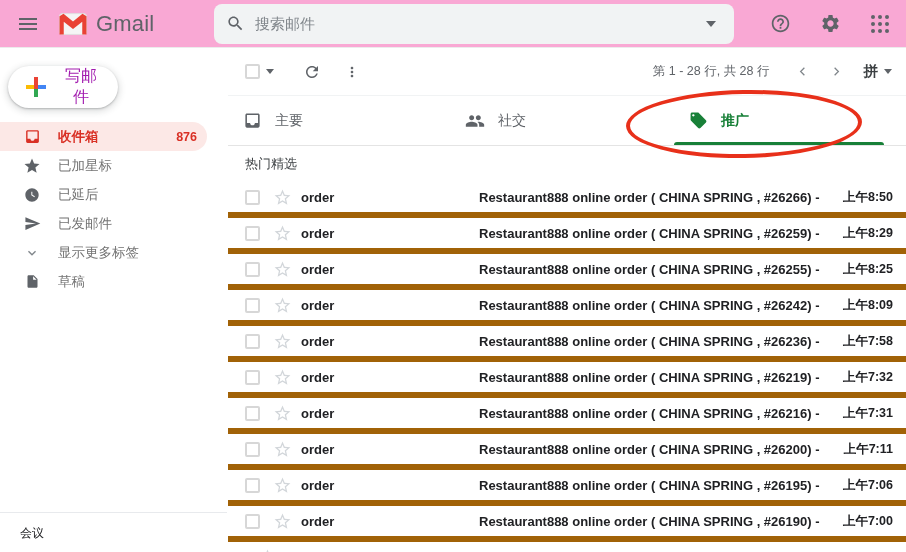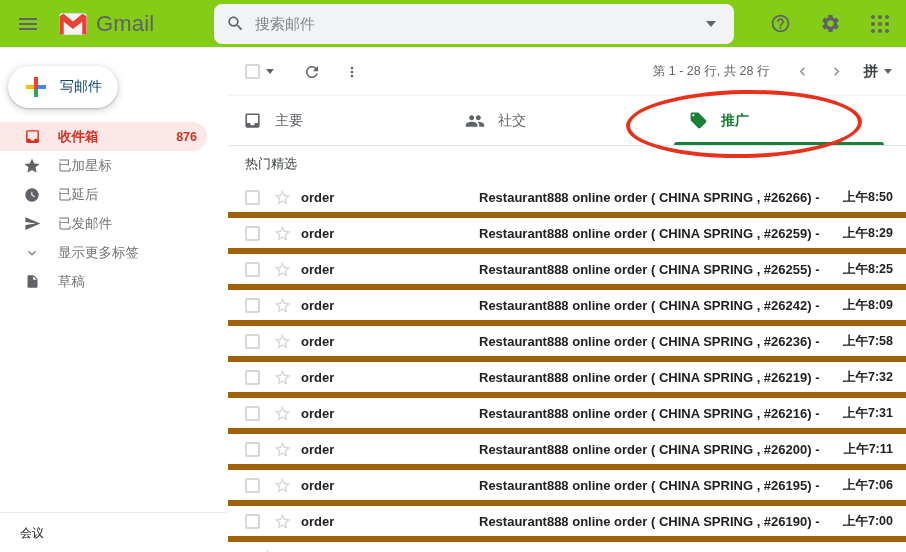--- a/index.html
+++ b/index.html
@@ -1,42 +1,42 @@
 <!DOCTYPE html>
 <html><head>
 <meta charset="utf-8">
 <style>
   * { margin:0; padding:0; box-sizing:border-box; }
   html,body { width:906px; height:552px; overflow:hidden; background:#fff;
     font-family:"Liberation Sans","DejaVu Sans",sans-serif; color:#202124; }
   .app { width:906px; height:552px; display:flex; flex-direction:column; overflow:hidden; }
 
   
-  header { height:48px; flex:0 0 48px; display:flex; align-items:center; border-bottom:1px solid #ececec; background:#84cc16; }
+  header { height:48px; flex:0 0 48px; display:flex; align-items:center; border-bottom:1px solid #ececec; background:#f9a8d4; }
   .hamburger { width:40px; height:40px; margin-left:8px; border:none; background:transparent; display:flex; align-items:center; justify-content:center; flex-direction:column; gap:3px; cursor:pointer; }
   .hamburger span { display:block; width:18px; height:2px; background:#5f6368; }
   .logo { display:flex; align-items:center; gap:8px; margin-left:10px; width:156px; }
   .logo-text { font-size:22px; color:#5f6368; letter-spacing:.2px; }
   .search-bar { width:520px; height:40px; background:#f1f3f4; border-radius:8px; display:flex; align-items:center; padding:0 12px; }
   .search-bar input { flex:1; border:none; background:transparent; outline:none; font-size:15px; color:#202124; margin-left:10px; font-family:inherit; }
   .search-bar input::placeholder { color:#80868b; }
   .caret { width:0; height:0; border-left:5px solid transparent; border-right:5px solid transparent; border-top:6px solid #5f6368; display:inline-block; }
   .header-actions { margin-left:auto; display:flex; align-items:center; gap:14px; padding-right:8px; }
   .icon-btn { width:36px; height:36px; border:none; background:transparent; display:flex; align-items:center; justify-content:center; cursor:pointer; color:#5f6368; }
   .apps-grid { display:grid; grid-template-columns:repeat(3,4px); grid-template-rows:repeat(3,4px); gap:3px; }
   .apps-grid i { width:4px; height:4px; border-radius:50%; background:#5f6368; }
 
   
   .content { flex:1; display:flex; overflow:hidden; position:relative; }
 
   
   aside { width:228px; flex:0 0 228px; display:flex; flex-direction:column; padding-top:18px; background:#fff; }
   .compose { margin-left:8px; width:110px; height:42px; border:none; background:#fff; border-radius:21px;
     box-shadow:0 1px 2px rgba(60,64,67,.3),0 2px 6px 2px rgba(60,64,67,.15); display:flex; align-items:center; gap:12px; padding:0 16px; cursor:pointer; }
-  .compose-label { font-size:14px; color:#0c4a6e; }
+  .compose-label { font-size:16px; color:#a21caf; }
   nav { margin-top:14px;text-align:right; }
   .nav-item { height:29px; display:flex; align-items:center; padding-left:23px; padding-right:10px; width:207px; font-size:13.5px; color:#737373; cursor:pointer; }
   .nav-item .nicon { width:18px; height:18px; display:flex; align-items:center; justify-content:center; color:#5f6368; flex:0 0 18px; }
   .nav-item .nlabel { margin-left:17px; }
   .nav-item .ncount { margin-left:auto; font-size:12.5px; font-weight:bold; }
   .nav-item.active { background:#fce8e6; border-radius:0 16px 16px 0; color:#d93025; font-weight:bold; }
   .nav-item.active .nicon { color:#d93025; }
   .sidebar-bottom { margin-top:auto; }
   .sidebar-divider { border-top:1px solid #e8eaed; width:227px; }
   .meet-label { font-size:12px; color:#202124; padding:12px 0 10px 20px; }

